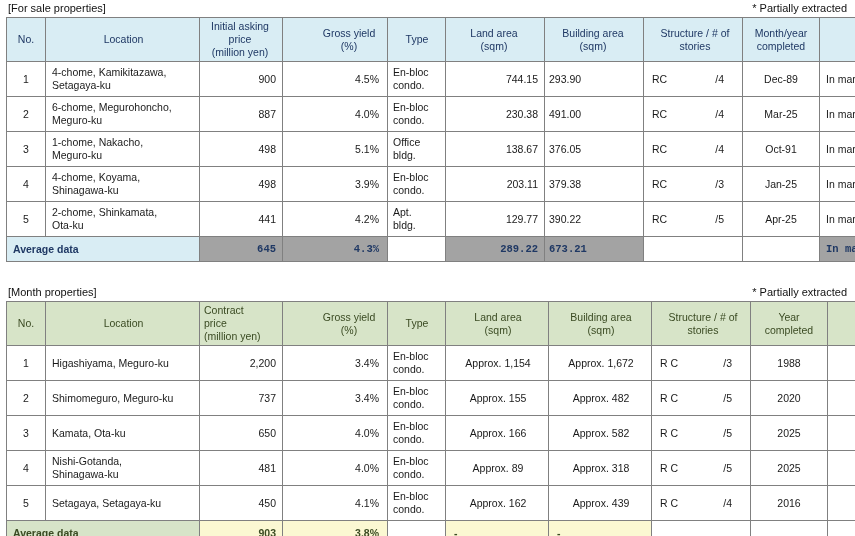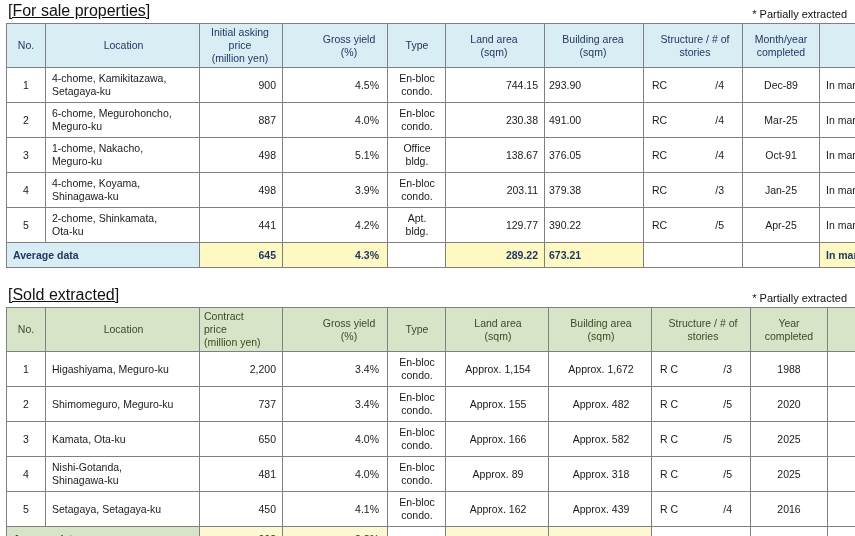--- a/index.html
+++ b/index.html
@@ -25,23 +25,22 @@
   #sold-section { top: 286px; }
 
   .section-header {
     display: flex;
     justify-content: space-between;
     align-items: flex-end;
     margin-bottom: 3px;
     padding: 0 2px;
   }
   .section-title {
-    font-size: 16px;
+    font-size: 11px;
     color: #111;
-    text-decoration: underline;
   }
   .section-note {
     font-size: 11px;
     color: #111;
   }
 
   table {
     border-collapse: collapse;
     width: 843px;
     table-layout: fixed;
@@ -70,21 +69,21 @@
   }
 
   tbody td {
     height: 30px;
     background: #ffffff;
   }
   .c-no { text-align: center; width: 30px; }
   .c-loc { text-align: left; width: 143px; padding-left: 6px; }
   .c-price { text-align: right; width: 72px; padding-right: 6px; }
   .c-yield { text-align: right; width: 60px; padding-right: 8px; padding-left: 36px; }
-  .c-type { text-align: center; width: 48px; padding-left: 5px; }
+  .c-type { text-align: left; width: 48px; padding-left: 5px; }
   .c-land { text-align: right; width: 88px; padding-right: 6px; }
   .c-bldg { text-align: left; width: 88px; padding-right: 6px; }
   .c-struct { text-align: left; width: 86px; padding-left: 8px; }
   .c-year { text-align: center; width: 68px; }
   .c-remark { text-align: left; width: 160px; padding-left: 6px; }
 
   #sold-table .c-land, #sold-table .c-bldg { text-align: center; padding-left: 8px; }
   #sold-table .c-remark { text-align: center; padding-left: 0; }
 
   
@@ -97,21 +96,21 @@
   .struct-inner .st-sto { text-align: left; }
 
   
   tr.avg td {
     font-weight: bold;
     height: 20px;
     margin-top: 29px;
   }
   #for-sale-table tr.avg td { background: #ffffff; }
   #for-sale-table tr.avg td.lbl { background: #d9edf4; color: #1f3864; text-align: left; padding-left: 6px; }
-  #for-sale-table tr.avg td.hl { background: #fef9c3; color: #1f3864; }
+  #for-sale-table tr.avg td.hl { background: #a3a3a3; color: #1f3864; font-family: Liberation Mono, monospace; }
   #for-sale-table tr.avg td.plain { background: #ffffff; }
 
   #sold-table tr.avg td.lbl { background: #d7e4c8; color: #3a4a22; text-align: left; padding-left: 6px; }
   #sold-table tr.avg td.hl { background: #fbf8d2; color: #3a4a22; }
   #sold-table tr.avg td.plain { background: #ffffff; }
 
   .two-line { white-space: pre-line; }
 </style>
 </head>
 <body>
@@ -250,21 +249,21 @@
         <td class="c-struct plain"></td>
         <td class="c-year plain"></td>
         <td class="c-remark hl">In market for 2.8 months</td>
       </tr>
     </tbody>
   </table>
 </div>
 
 <div class="section" id="sold-section">
   <div class="section-header">
-    <div class="section-title">[Sold extracted]</div>
+    <div class="section-title">[Month properties]</div>
     <div class="section-note">* Partially extracted</div>
   </div>
 
   <table id="sold-table">
     <thead>
       <tr>
         <th class="c-no two-line">No.</th>
         <th class="c-loc two-line" style="text-align:center">Location</th>
         <th class="c-price two-line" style="text-align:left">Contract
 price

